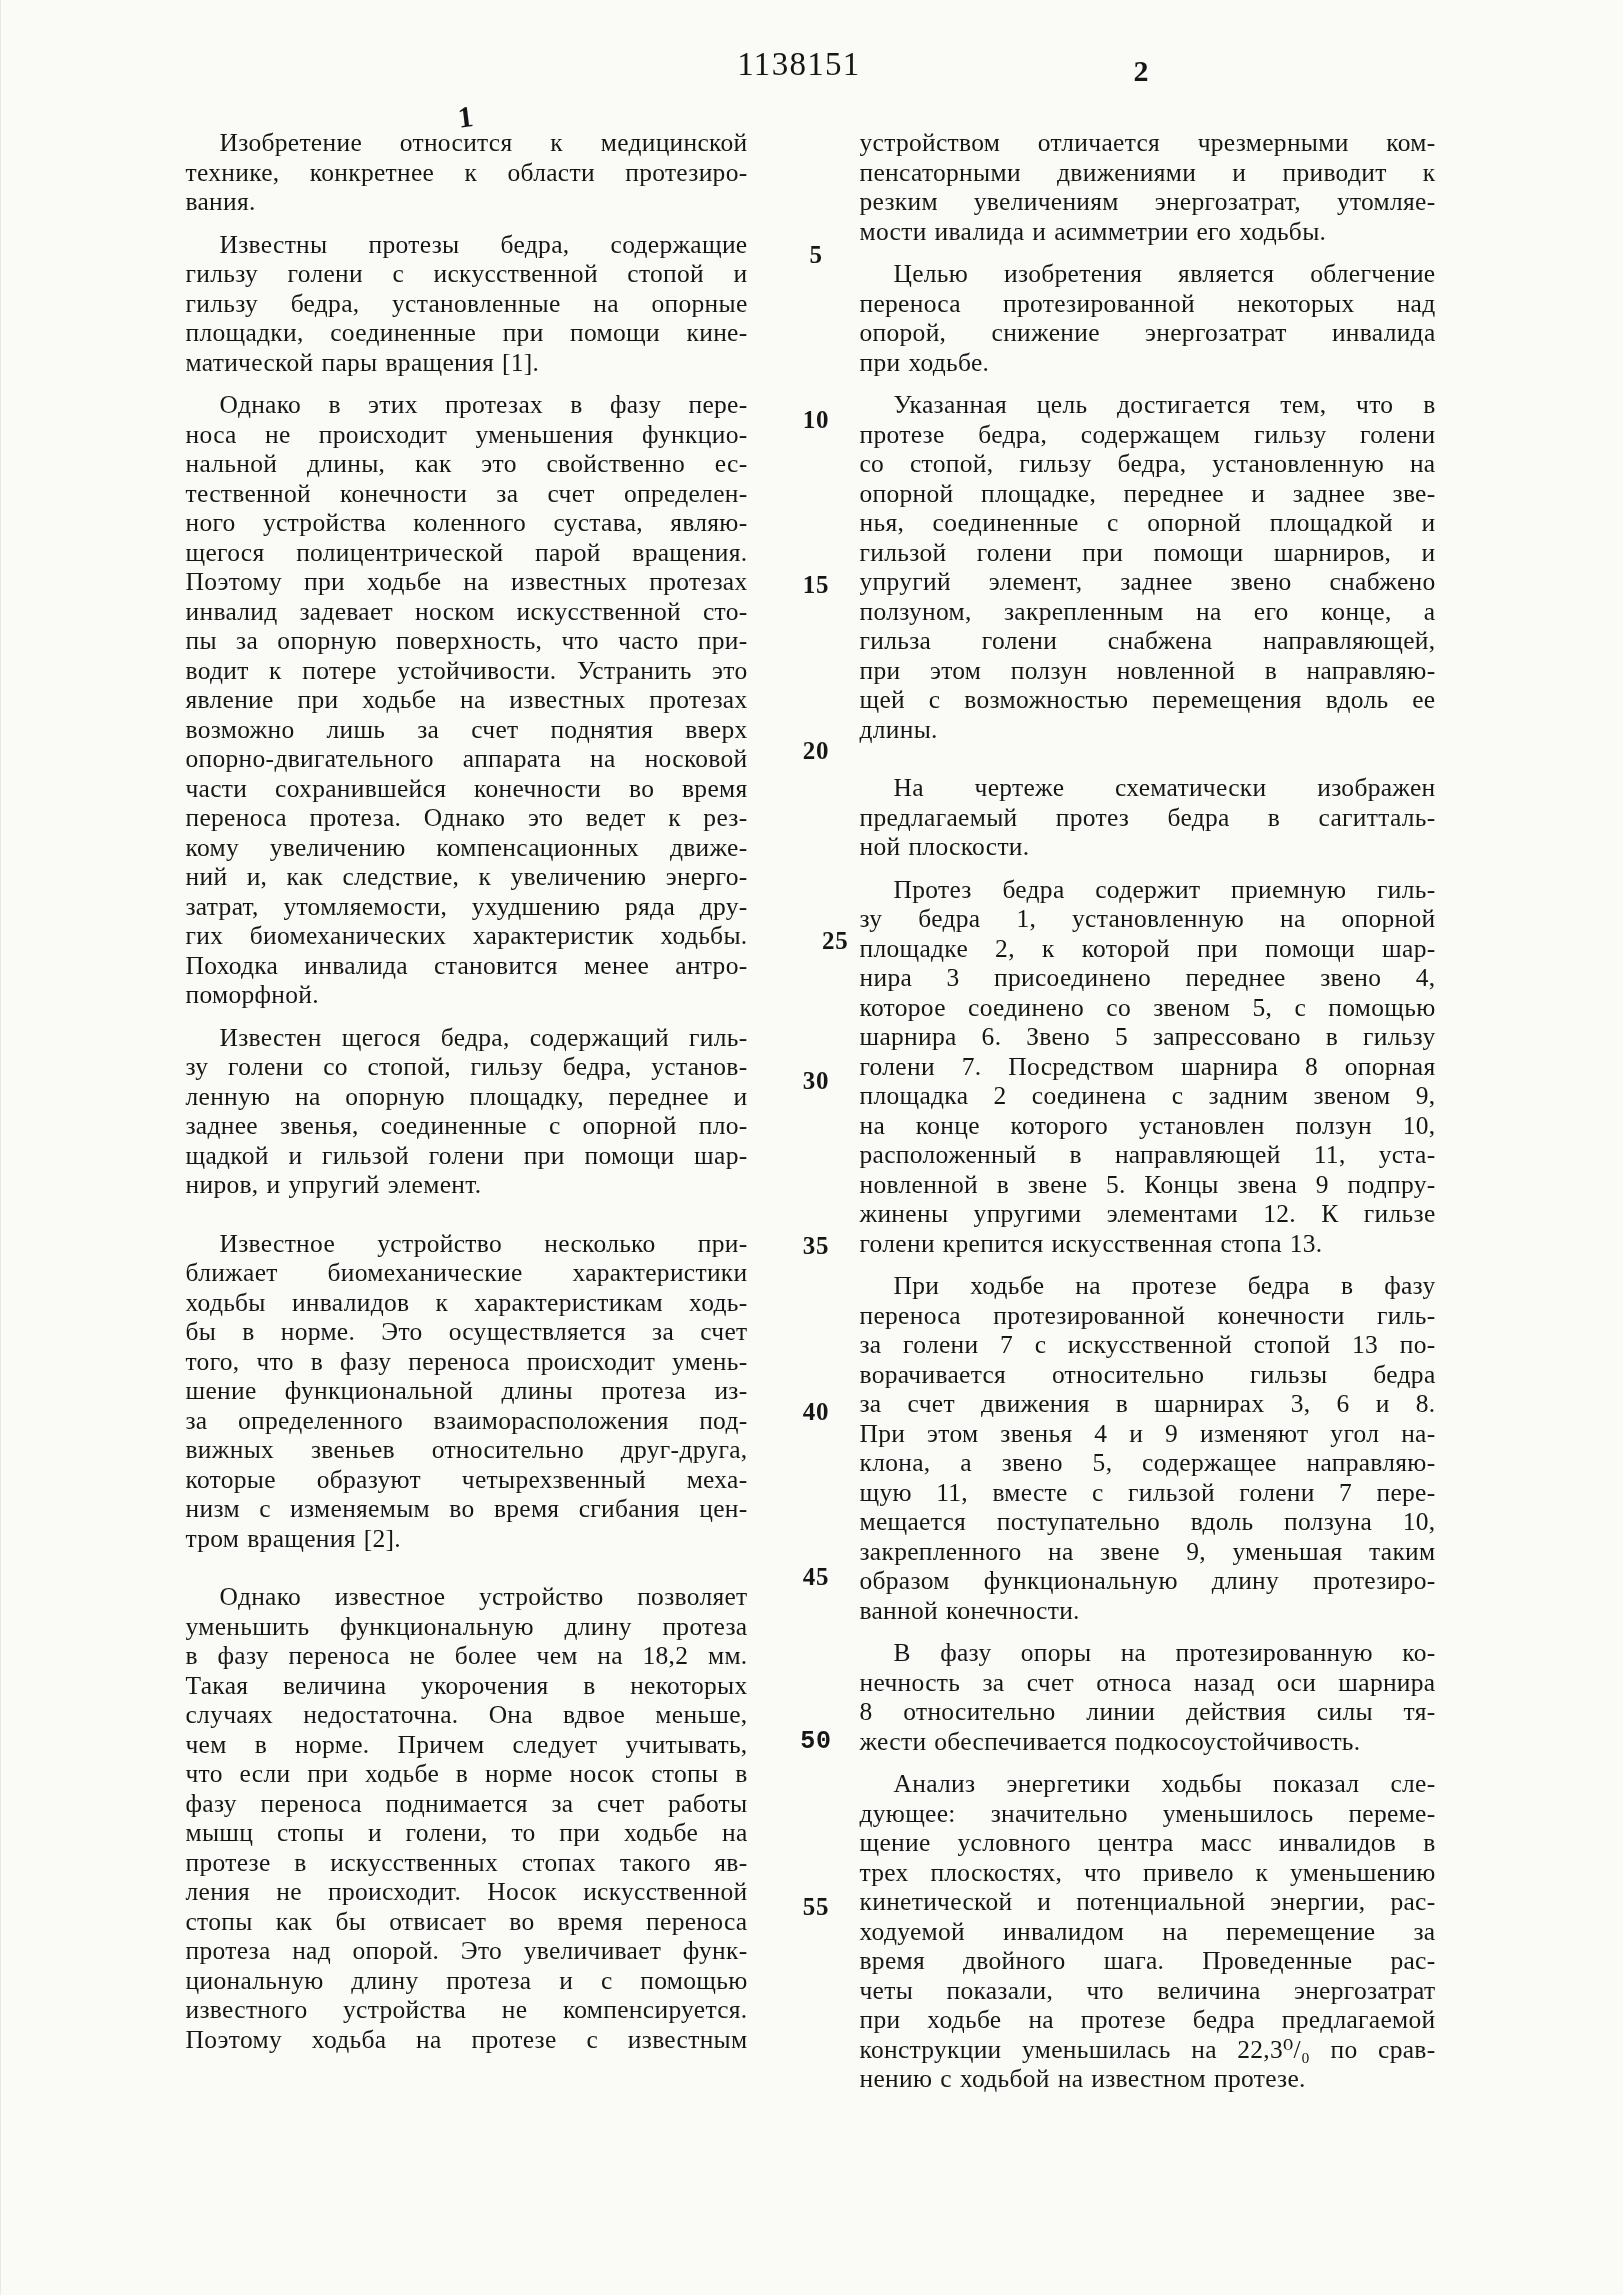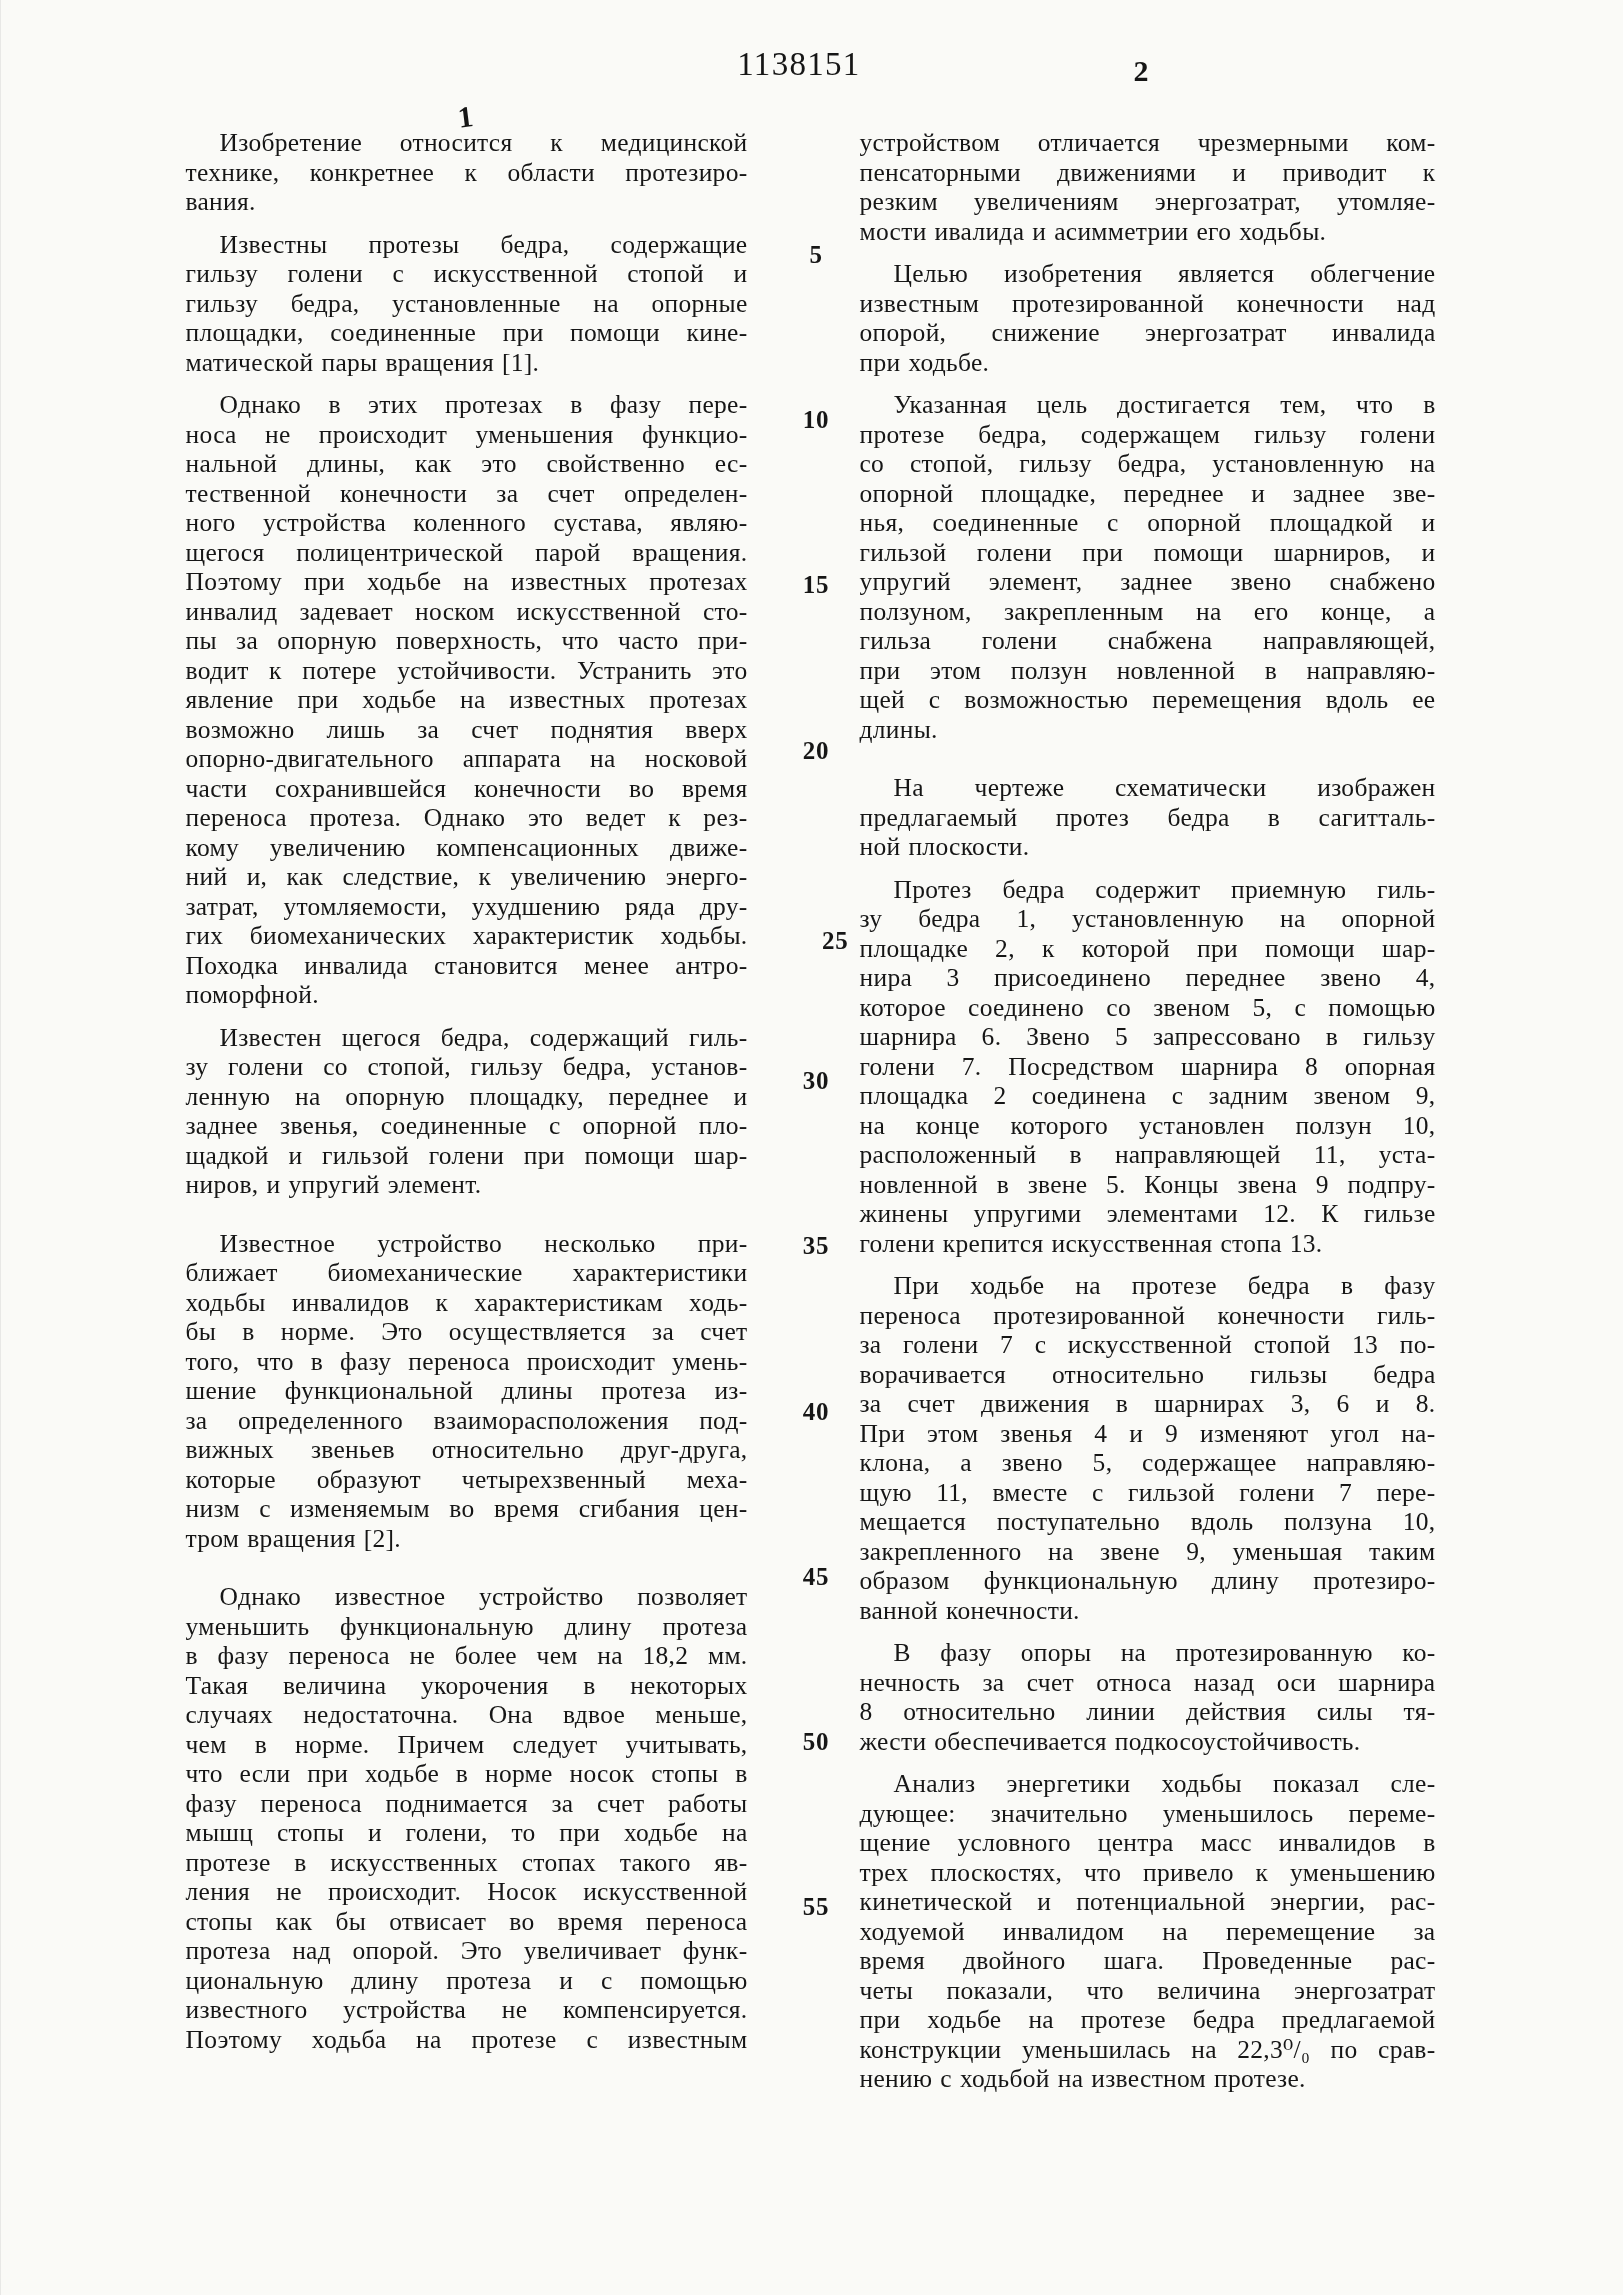--- a/index.html
+++ b/index.html
@@ -102,21 +102,21 @@
   <div class="gutter">
       <div class="gutter-num" style="top: 240px;">5</div>
       <div class="gutter-num" style="top: 405px;">10</div>
       <div class="gutter-num" style="top: 570px;">15</div>
       <div class="gutter-num" style="top: 736px;">20</div>
       <div class="gutter-num" style="top: 926px; text-align: right;">25</div>
       <div class="gutter-num" style="top: 1066px;">30</div>
       <div class="gutter-num" style="top: 1231px;">35</div>
       <div class="gutter-num" style="top: 1397px;">40</div>
       <div class="gutter-num" style="top: 1562px;">45</div>
-      <div class="gutter-num" style="top: 1727px;">50</div>
+      <div class="gutter-num" style="top: 1727px; font-family: Liberation Mono, monospace;">50</div>
       <div class="gutter-num" style="top: 1892px;">55</div>
     </div>
 
   <div class="column left">
       <div class="para">
         <div class="line indent">Изобретение относится к медицинской</div>
         <div class="line">технике, конкретнее к области протезиро-</div>
         <div class="line end">вания.</div>
       </div>
       <div class="para">
@@ -192,21 +192,21 @@
 
   <div class="column right">
       <div class="para">
         <div class="line">устройством отличается чрезмерными ком-</div>
         <div class="line">пенсаторными движениями и приводит к</div>
         <div class="line">резким увеличениям энергозатрат, утомляе-</div>
         <div class="line end">мости ивалида и асимметрии его ходьбы.</div>
       </div>
       <div class="para">
         <div class="line indent">Целью изобретения является облегчение</div>
-        <div class="line">известным протезированной конечности над</div>
+        <div class="line">переноса протезированной некоторых над</div>
         <div class="line">опорой, снижение энергозатрат инвалида</div>
         <div class="line end">при ходьбе.</div>
       </div>
       <div class="para">
         <div class="line indent">Указанная цель достигается тем, что в</div>
         <div class="line">протезе бедра, содержащем гильзу голени</div>
         <div class="line">со стопой, гильзу бедра, установленную на</div>
         <div class="line">опорной площадке, переднее и заднее зве-</div>
         <div class="line">нья, соединенные с опорной площадкой и</div>
         <div class="line">гильзой голени при помощи шарниров, и</div>

